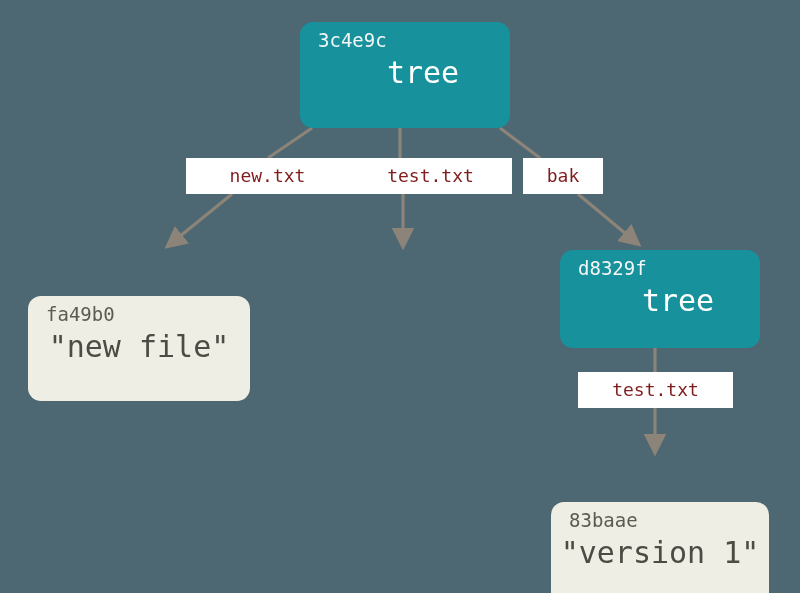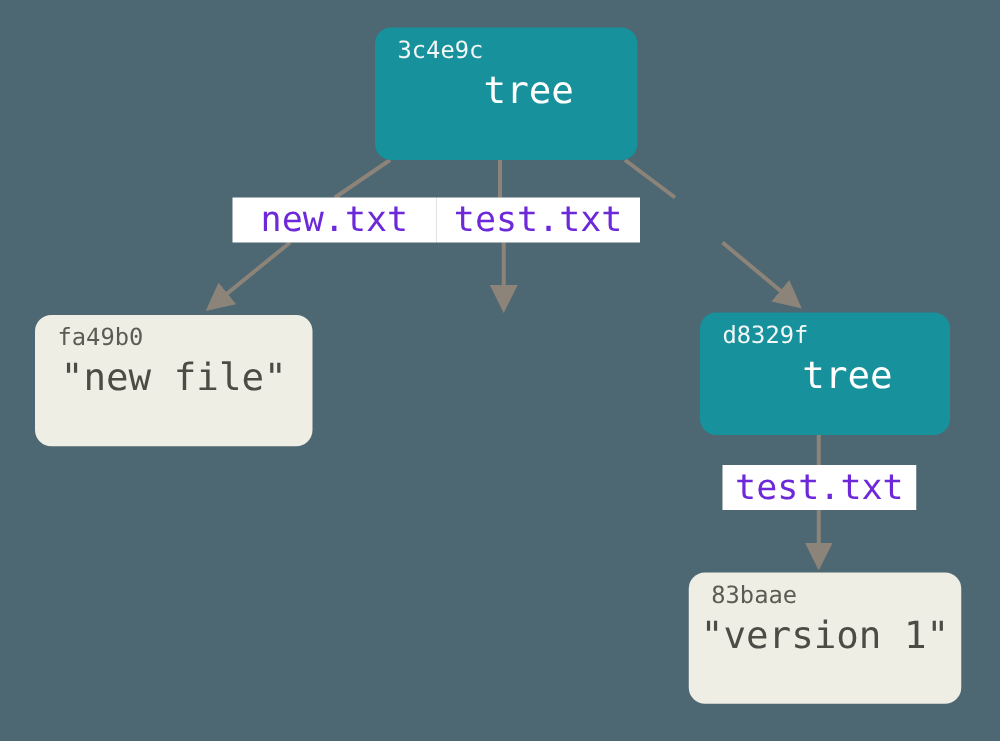--- a/index.html
+++ b/index.html
@@ -31,20 +31,21 @@
     position: absolute;
     border-radius: 13px;
     box-sizing: border-box;
     overflow: hidden;
   }
   .node.tree {
     background: #17919b;
   }
   .node.blob {
     background: #eeeee4;
+    margin-top: 44px;
   }
   .node-hash {
     position: absolute;
     left: 18px;
     top: 8px;
     font-size: 19px;
     line-height: 1.1;
     letter-spacing: 0px;
     white-space: nowrap;
   }
@@ -67,22 +68,22 @@
   .node.tree .node-label {
     color: #ffffff;
     margin-left: 36px;
   }
   .node.blob .node-label {
     color: #4c4c46;
   }
   .edge-label {
     position: absolute;
     background: #ffffff;
-    color: #6d28d9;
-    font-size: 28px;
+    color: #7f1d1d;
+    font-size: 18px;
     line-height: 1;
     display: flex;
     align-items: center;
     justify-content: center;
     white-space: pre;
     box-sizing: border-box;
   }
 </style>
 </head>
 <body>
@@ -118,20 +119,23 @@
     <span class="node-label">tree</span>
   </div>
 
   <div class="edge-label" style="left:186px; top:158px; width:163px; height:36px;">
     <span>new.txt</span>
   </div>
   <div class="edge-label" style="left:349px; top:158px; width:163px; height:36px;">
     <span>test.txt</span>
   </div>
 
+  <div class="edge-label" style="left:523px; top:158px; width:80px; height:36px;">
+    <span>bak</span>
+  </div>
 
   <div class="node blob" style="left:28px; top:252px; width:222px; height:105px;">
     <span class="node-hash">fa49b0</span>
     <span class="node-label">"new file"</span>
   </div>
 
 
   <div class="node tree" style="left:560px; top:250px; width:200px; height:98px;padding-left:40px;">
     <span class="node-hash">d8329f</span>
     <span class="node-label">tree</span>

